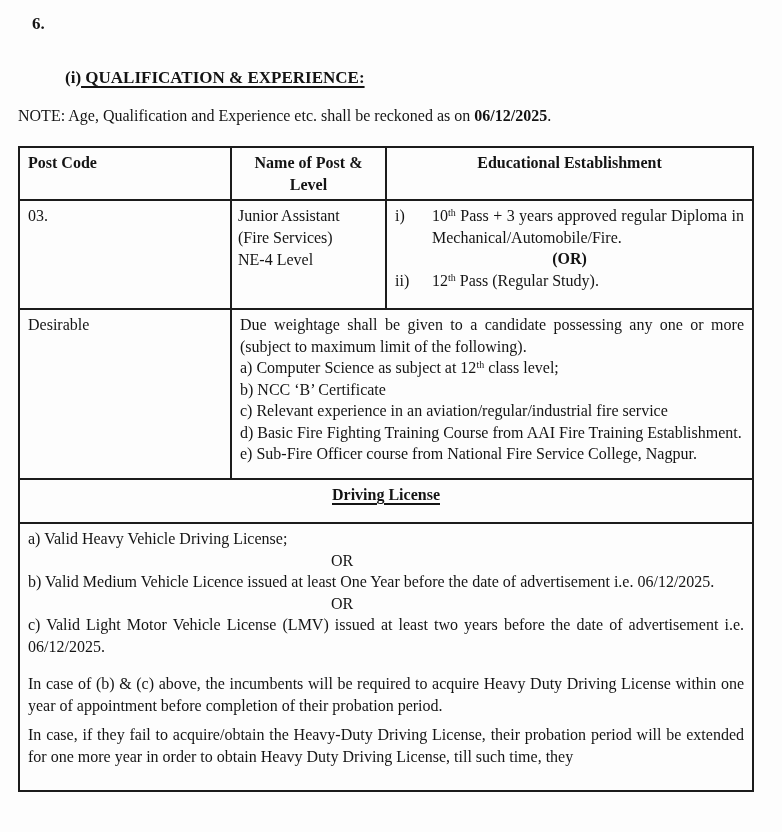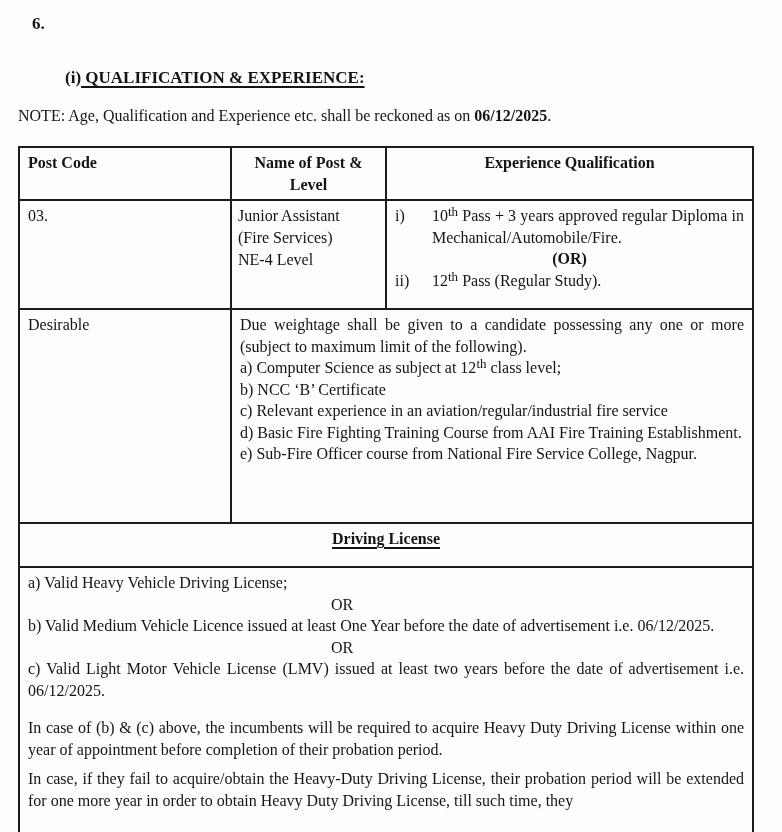--- a/index.html
+++ b/index.html
@@ -56,21 +56,21 @@
   th { font-weight: bold; }
   th.h-postcode { text-align: left; }
   th.h-center { text-align: center; }
   .name-cell div { line-height: 22px; }
   .qual-cell { line-height: 22px; }
   .qitem { display: flex; }
   .qmarker { flex: 0 0 37px; }
   .qtext { flex: 1; text-align: justify; }
   .qor { text-align: center; font-weight: bold; }
   sup.s {
-    font-size: 13px;
+    font-size: 10px;
     vertical-align: baseline;
     position: relative;
     top: -5px;
     line-height: 0;
   }
   .desirable-cell { padding: 3px 8px 3px 7px; line-height: 21px; }
   .just { text-align: justify; }
   .license-title-cell {
     text-align: center;
     font-weight: bold;
@@ -108,21 +108,21 @@
     <colgroup>
       <col style="width:212px">
       <col style="width:155px">
       <col style="width:367px">
     </colgroup>
 
     <tbody>
         <tr style="height:51px">
       <th class="h-postcode">Post Code</th>
       <th class="h-center">Name of Post &amp; Level</th>
-      <th class="h-center">Experience Qualification</th>
+      <th class="h-center">Educational Establishment</th>
     </tr>
 
     <tr style="height:109px">
       <td>03.</td>
       <td class="name-cell" style="padding-left:6px;">
         <div>Junior Assistant</div>
         <div>(Fire Services)</div>
         <div>NE-4 Level</div>
       </td>
       <td class="qual-cell">
@@ -131,21 +131,21 @@
           <div class="qtext"><span>10</span><sup class="s">th</sup><span> Pass + 3 years approved regular Diploma in Mechanical/Automobile/Fire.</span></div>
         </div>
         <div class="qor">(OR)</div>
         <div class="qitem">
           <span class="qmarker">ii)</span>
           <div class="qtext"><span>12</span><sup class="s">th</sup><span> Pass (Regular Study).</span></div>
         </div>
       </td>
     </tr>
 
-    <tr style="height:214px">
+    <tr style="height:170px">
       <td>Desirable</td>
       <td class="desirable-cell" colspan="2">
         <div class="just">Due weightage shall be given to a candidate possessing any one or more (subject to maximum limit of the following).</div>
         <div class="just"><span>a) Computer Science as subject at 12</span><sup class="s">th</sup><span> class level;</span></div>
         <div class="just">b) NCC ‘B’ Certificate</div>
         <div class="just">c) Relevant experience in an aviation/regular/industrial fire service</div>
         <div class="just">d) Basic Fire Fighting Training Course from AAI Fire Training Establishment.</div>
         <div class="just">e) Sub-Fire Officer course from National Fire Service College, Nagpur.</div>
       </td>
     </tr>

